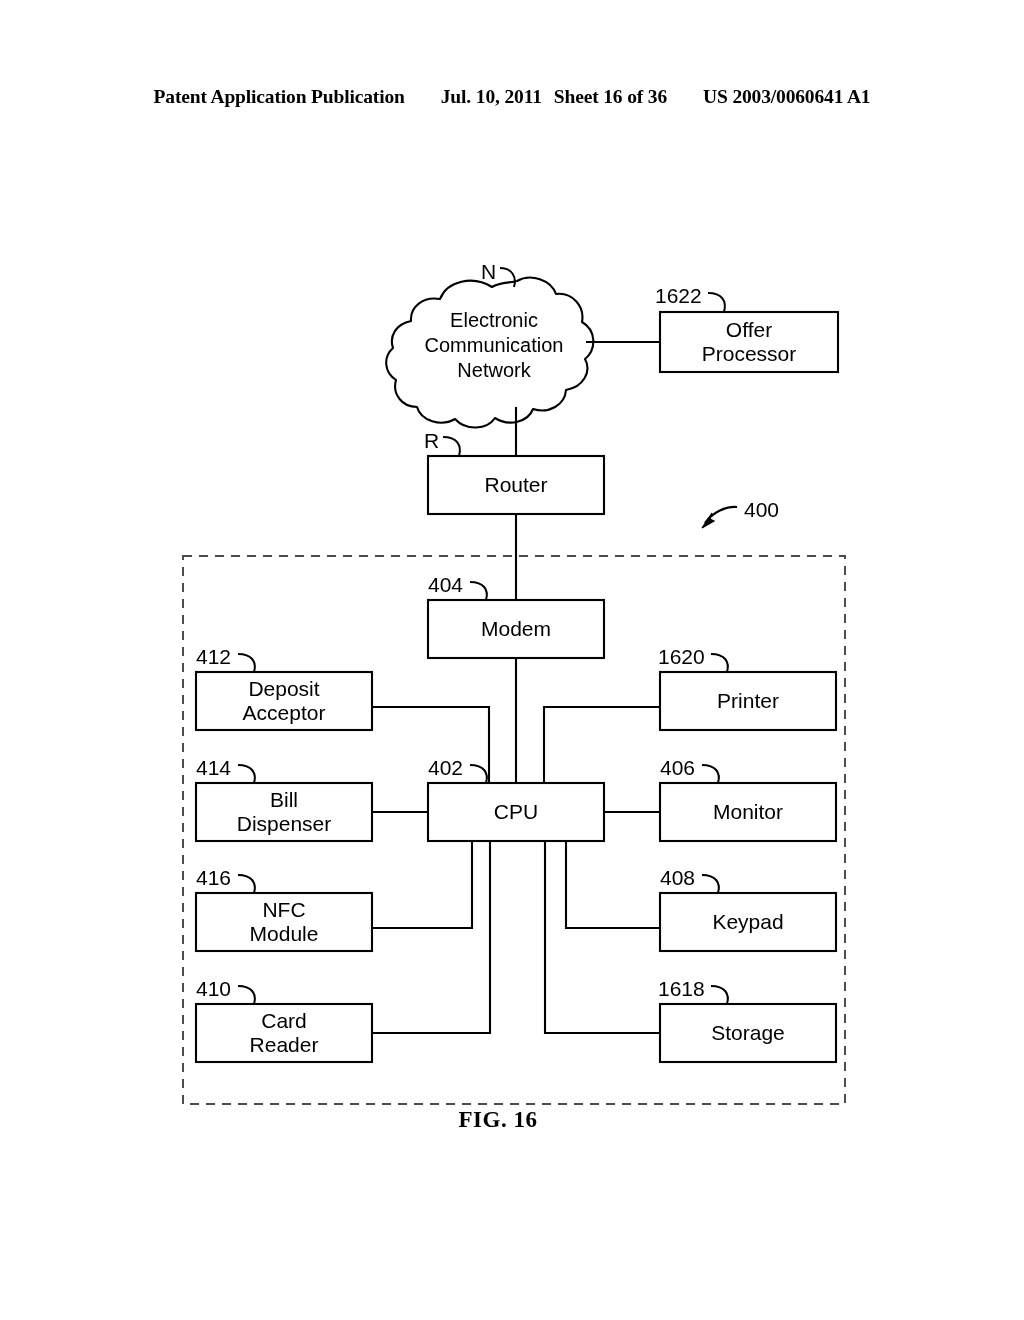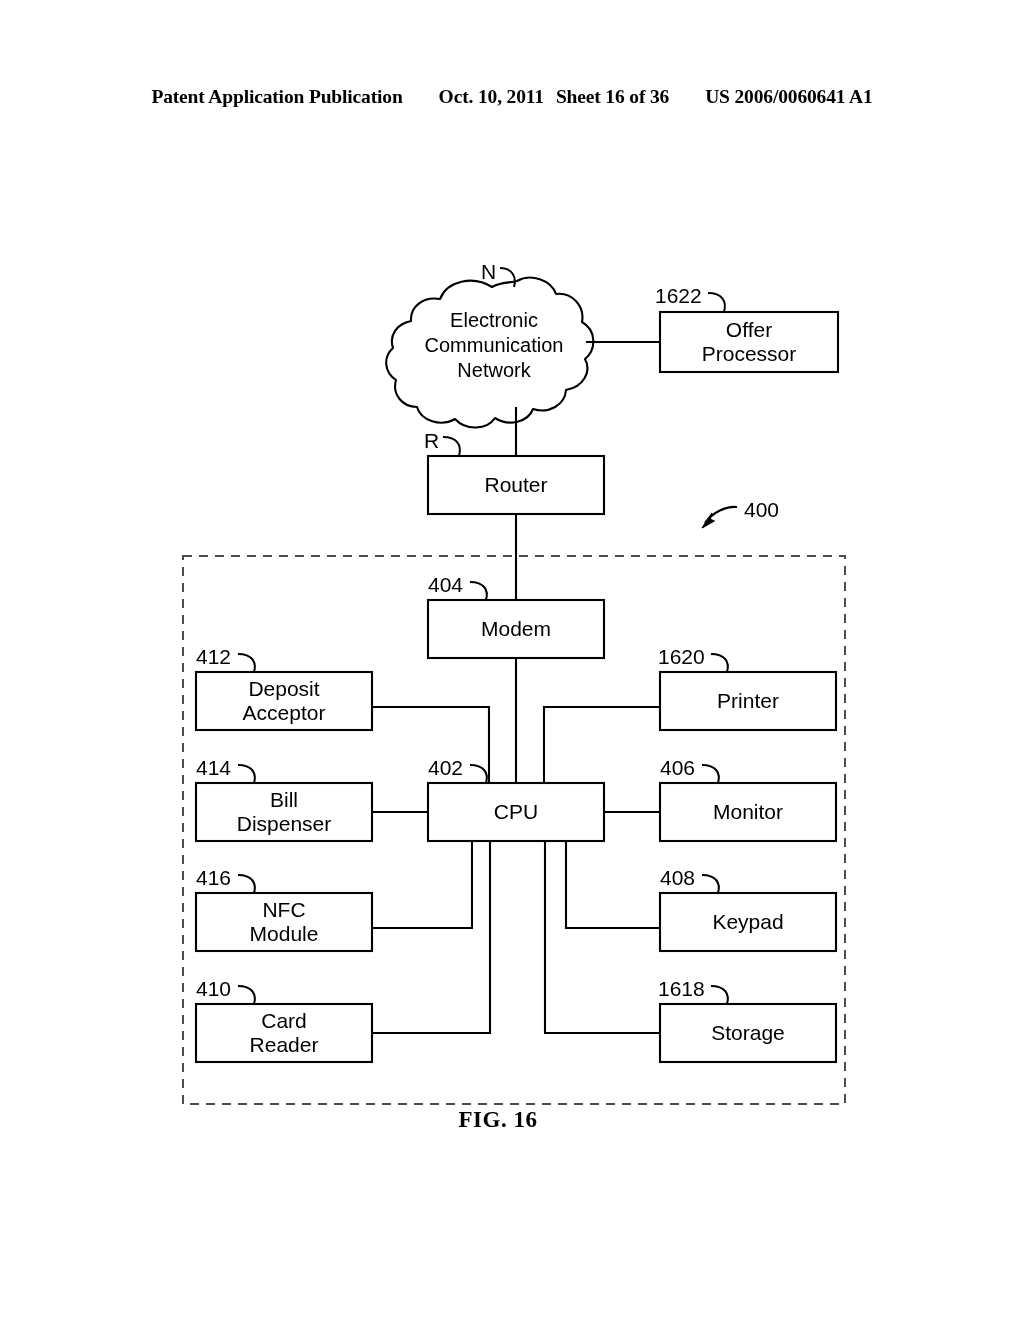--- a/index.html
+++ b/index.html
@@ -112,25 +112,25 @@
   }
 </style>
 </head>
 <body>
 
 <div id="page">
 
   <div class="page-header">
     <span class="hdr-seg">Patent Application Publication</span>
     <span class="gap-a"></span>
-    <span class="hdr-seg">Oct. 10, 2011</span>
+    <span class="hdr-seg">Jul. 10, 2011</span>
     <span class="gap-b"></span>
     <span class="hdr-seg">Sheet 16 of 36</span>
     <span class="gap-c"></span>
-    <span class="hdr-seg">US 2006/0060641 A1</span>
+    <span class="hdr-seg">US 2003/0060641 A1</span>
   </div>
 
   <svg id="figure" viewBox="0 0 1024 1320" width="1024" height="1320">
 
     <rect class="dashbox" x="183" y="556" width="662" height="548"></rect>
 
     <text class="ref-num" x="744" y="511">400</text>
     <path class="arrow400" d="M 737 507 C 726 506 713 512 705 523"></path>
     <path d="M 702 528 L 714 521 L 710 519 L 712 513 Z" fill="#000000" stroke="#000000" stroke-width="1.2"></path>
 

